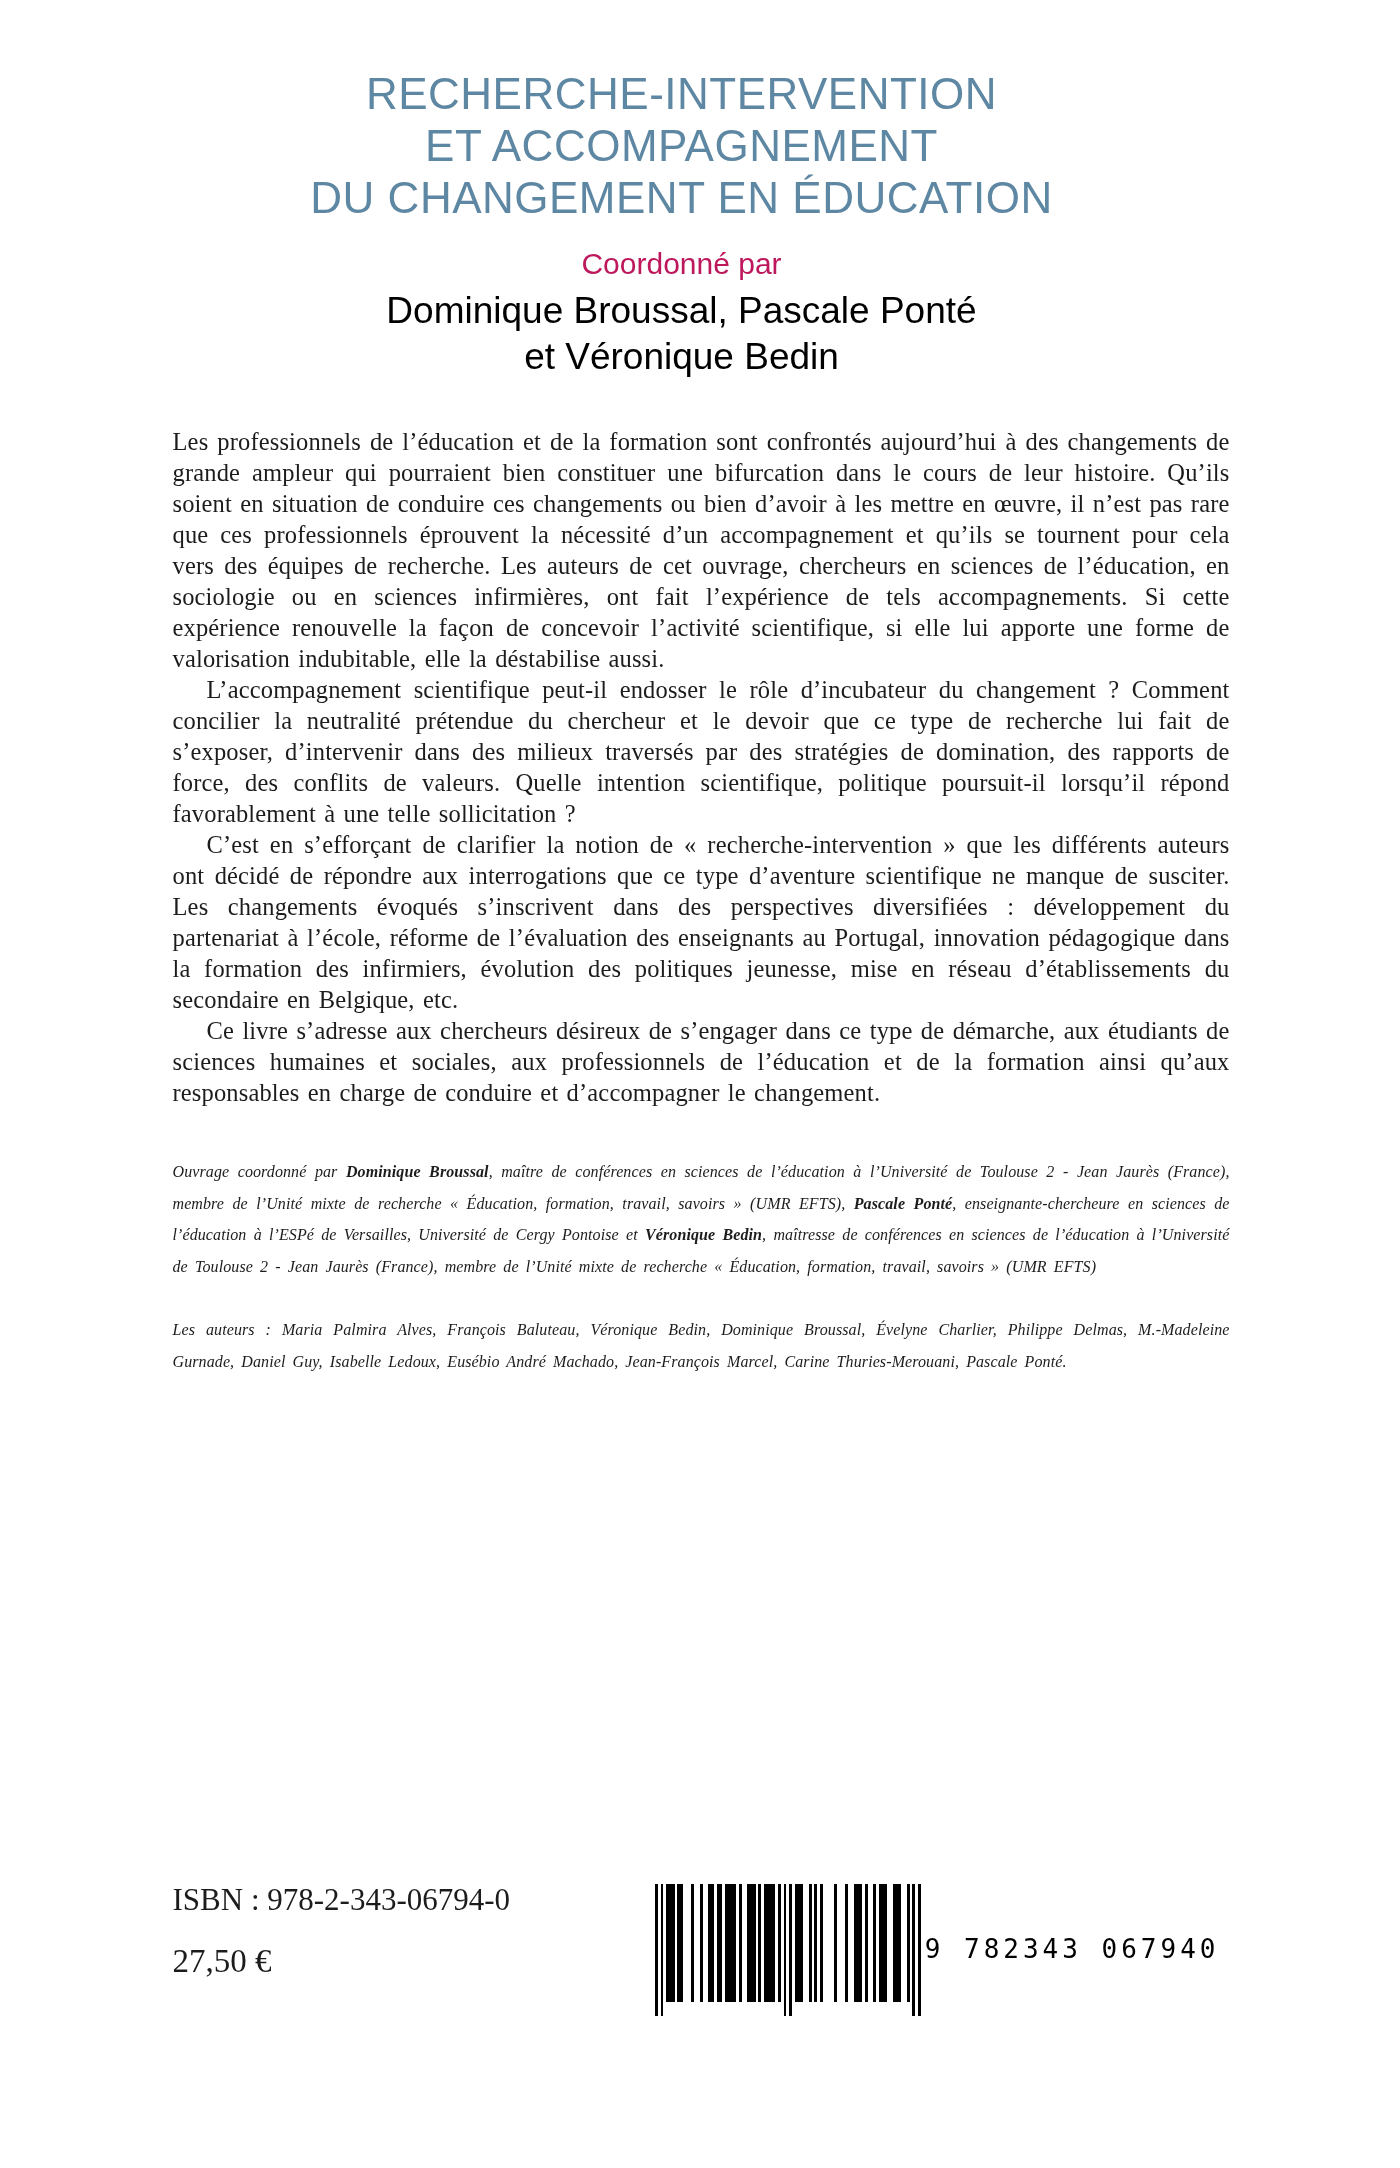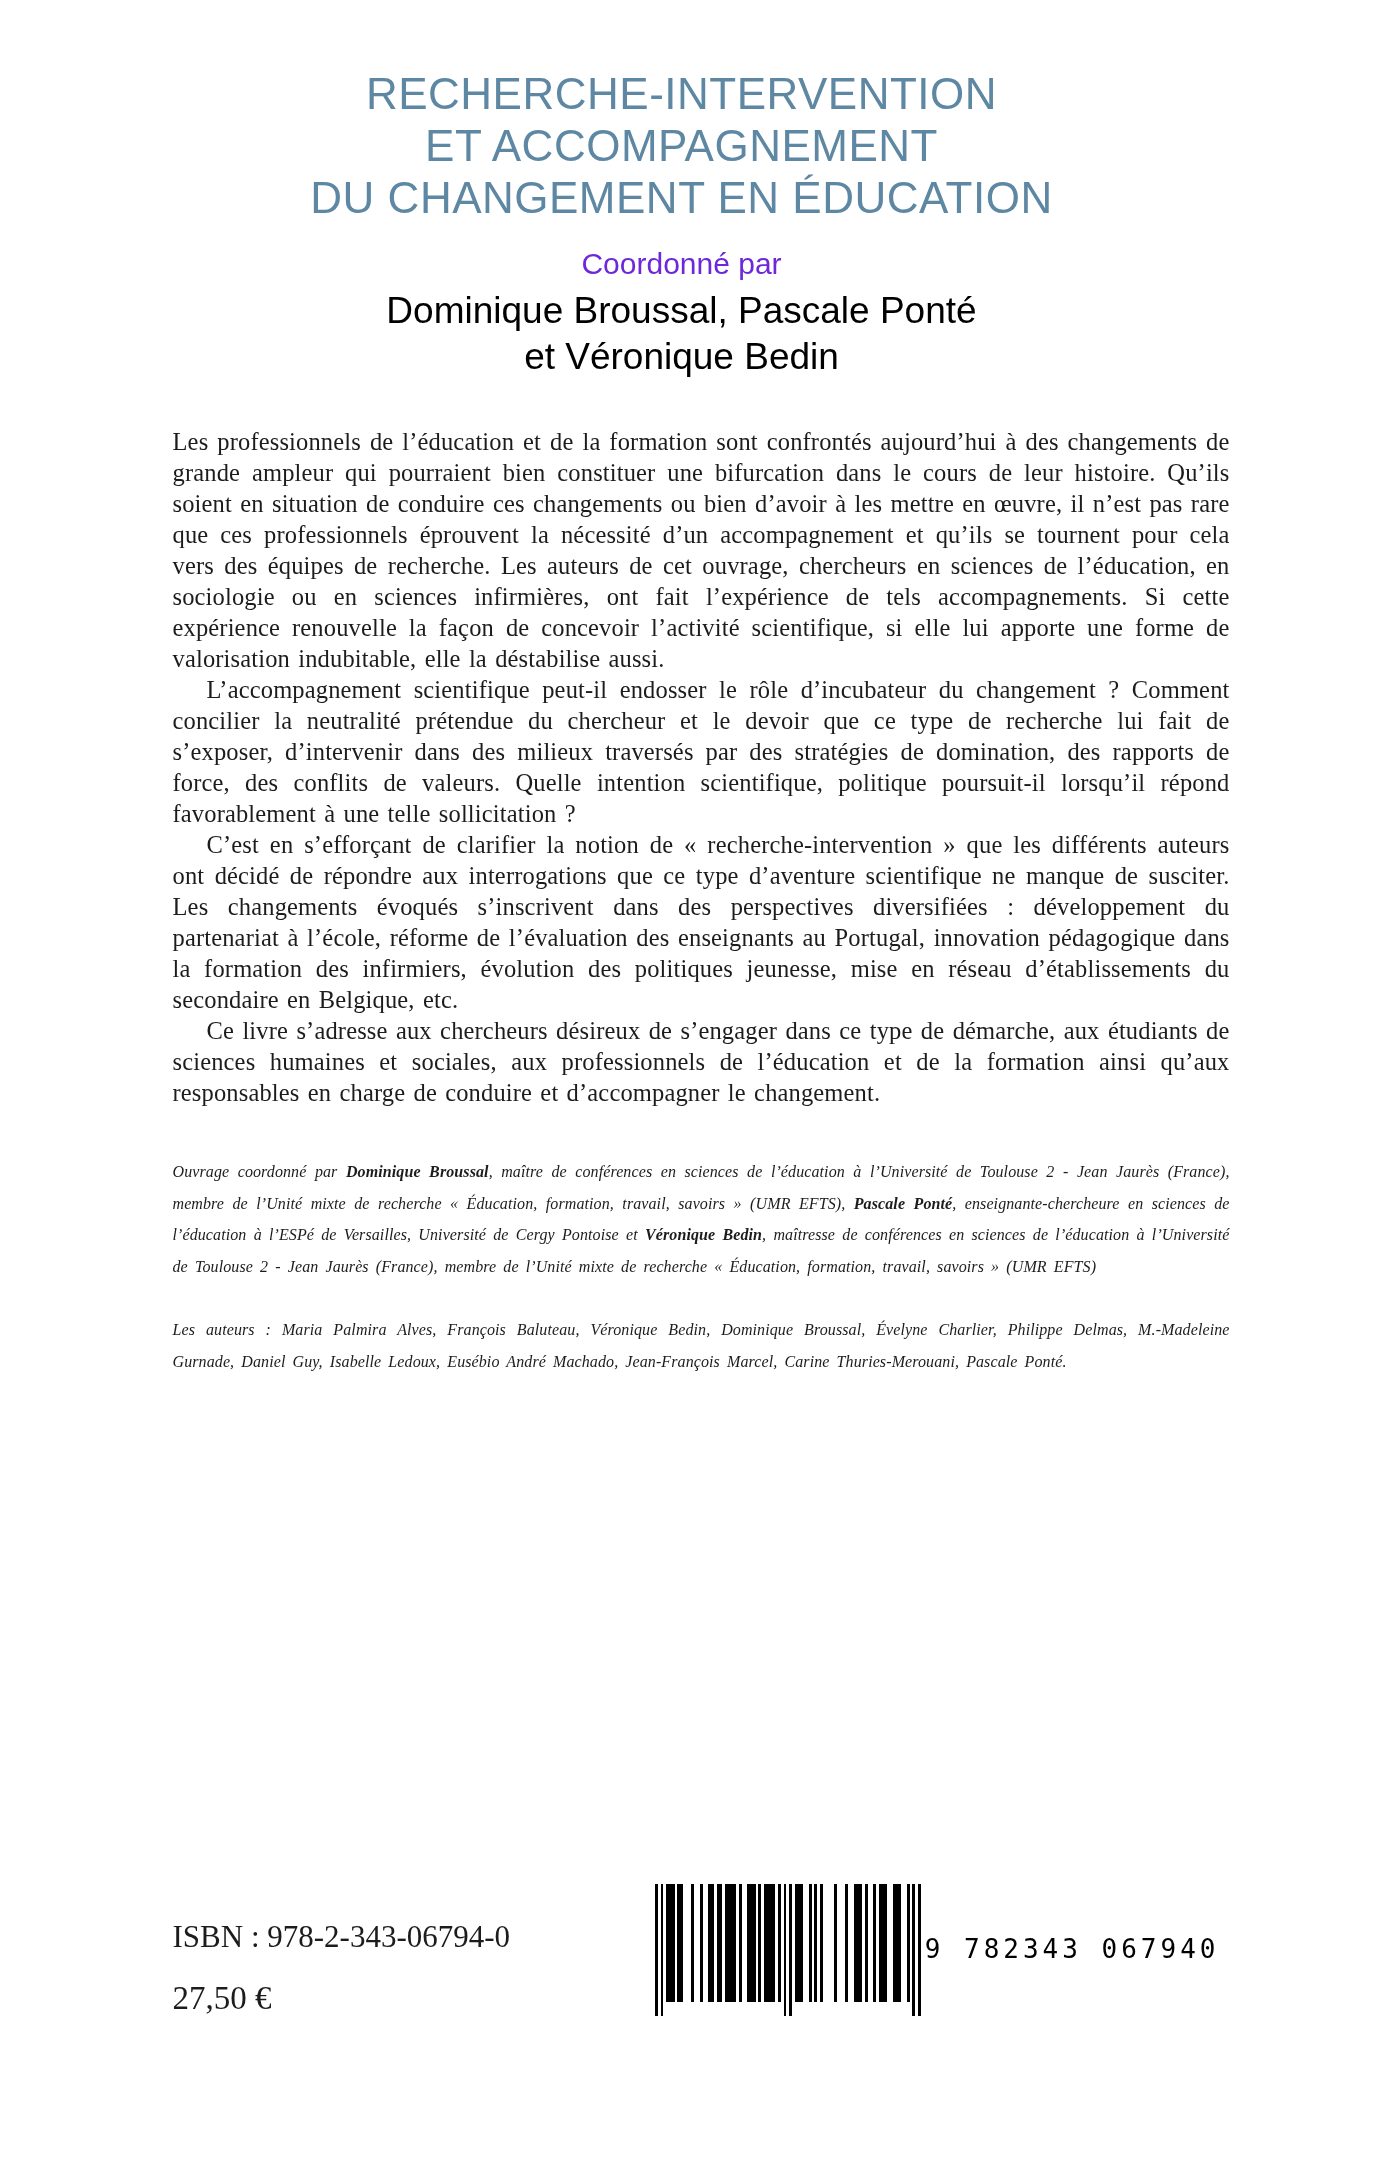--- a/index.html
+++ b/index.html
@@ -27,21 +27,21 @@
     line-height: 52px;
     letter-spacing: 0.5px;
     color: var(--title-blue, #5d87a2);
   }
   .tline { display: block; }
   .coord-label {
     font-family: "Liberation Sans", sans-serif;
     font-size: 30px;
     line-height: 36px;
     margin-top: 22px;
-    color: #6d28d9;
+    color: #be185d;
     font-weight: 400;
   }
   .coord-names {
     font-family: "Liberation Sans", sans-serif;
     font-size: 37px;
     line-height: 46px;
     margin-top: 6px;
     color: #000000;
     font-weight: 400;
   }
@@ -69,21 +69,20 @@
   .bio-para b { font-weight: 700; font-style: italic; }
   .authors { margin-top: 32px; }
   
   .footer {
     position: absolute;
     left: 98px;
     right: 96px;
     bottom: 152px;
     display: flex;
     justify-content: space-between;
-    align-items: flex-end;
   }
   .isbn { font-size: 31px; line-height: 36px; }
   .price { font-size: 33px; line-height: 36px; margin-top: 25px; }
   .barcode {
     display: flex;
     flex-direction: row;
     align-items: center;
     background: #ffffff;
     padding: 2px 6px 0 6px;
   }

